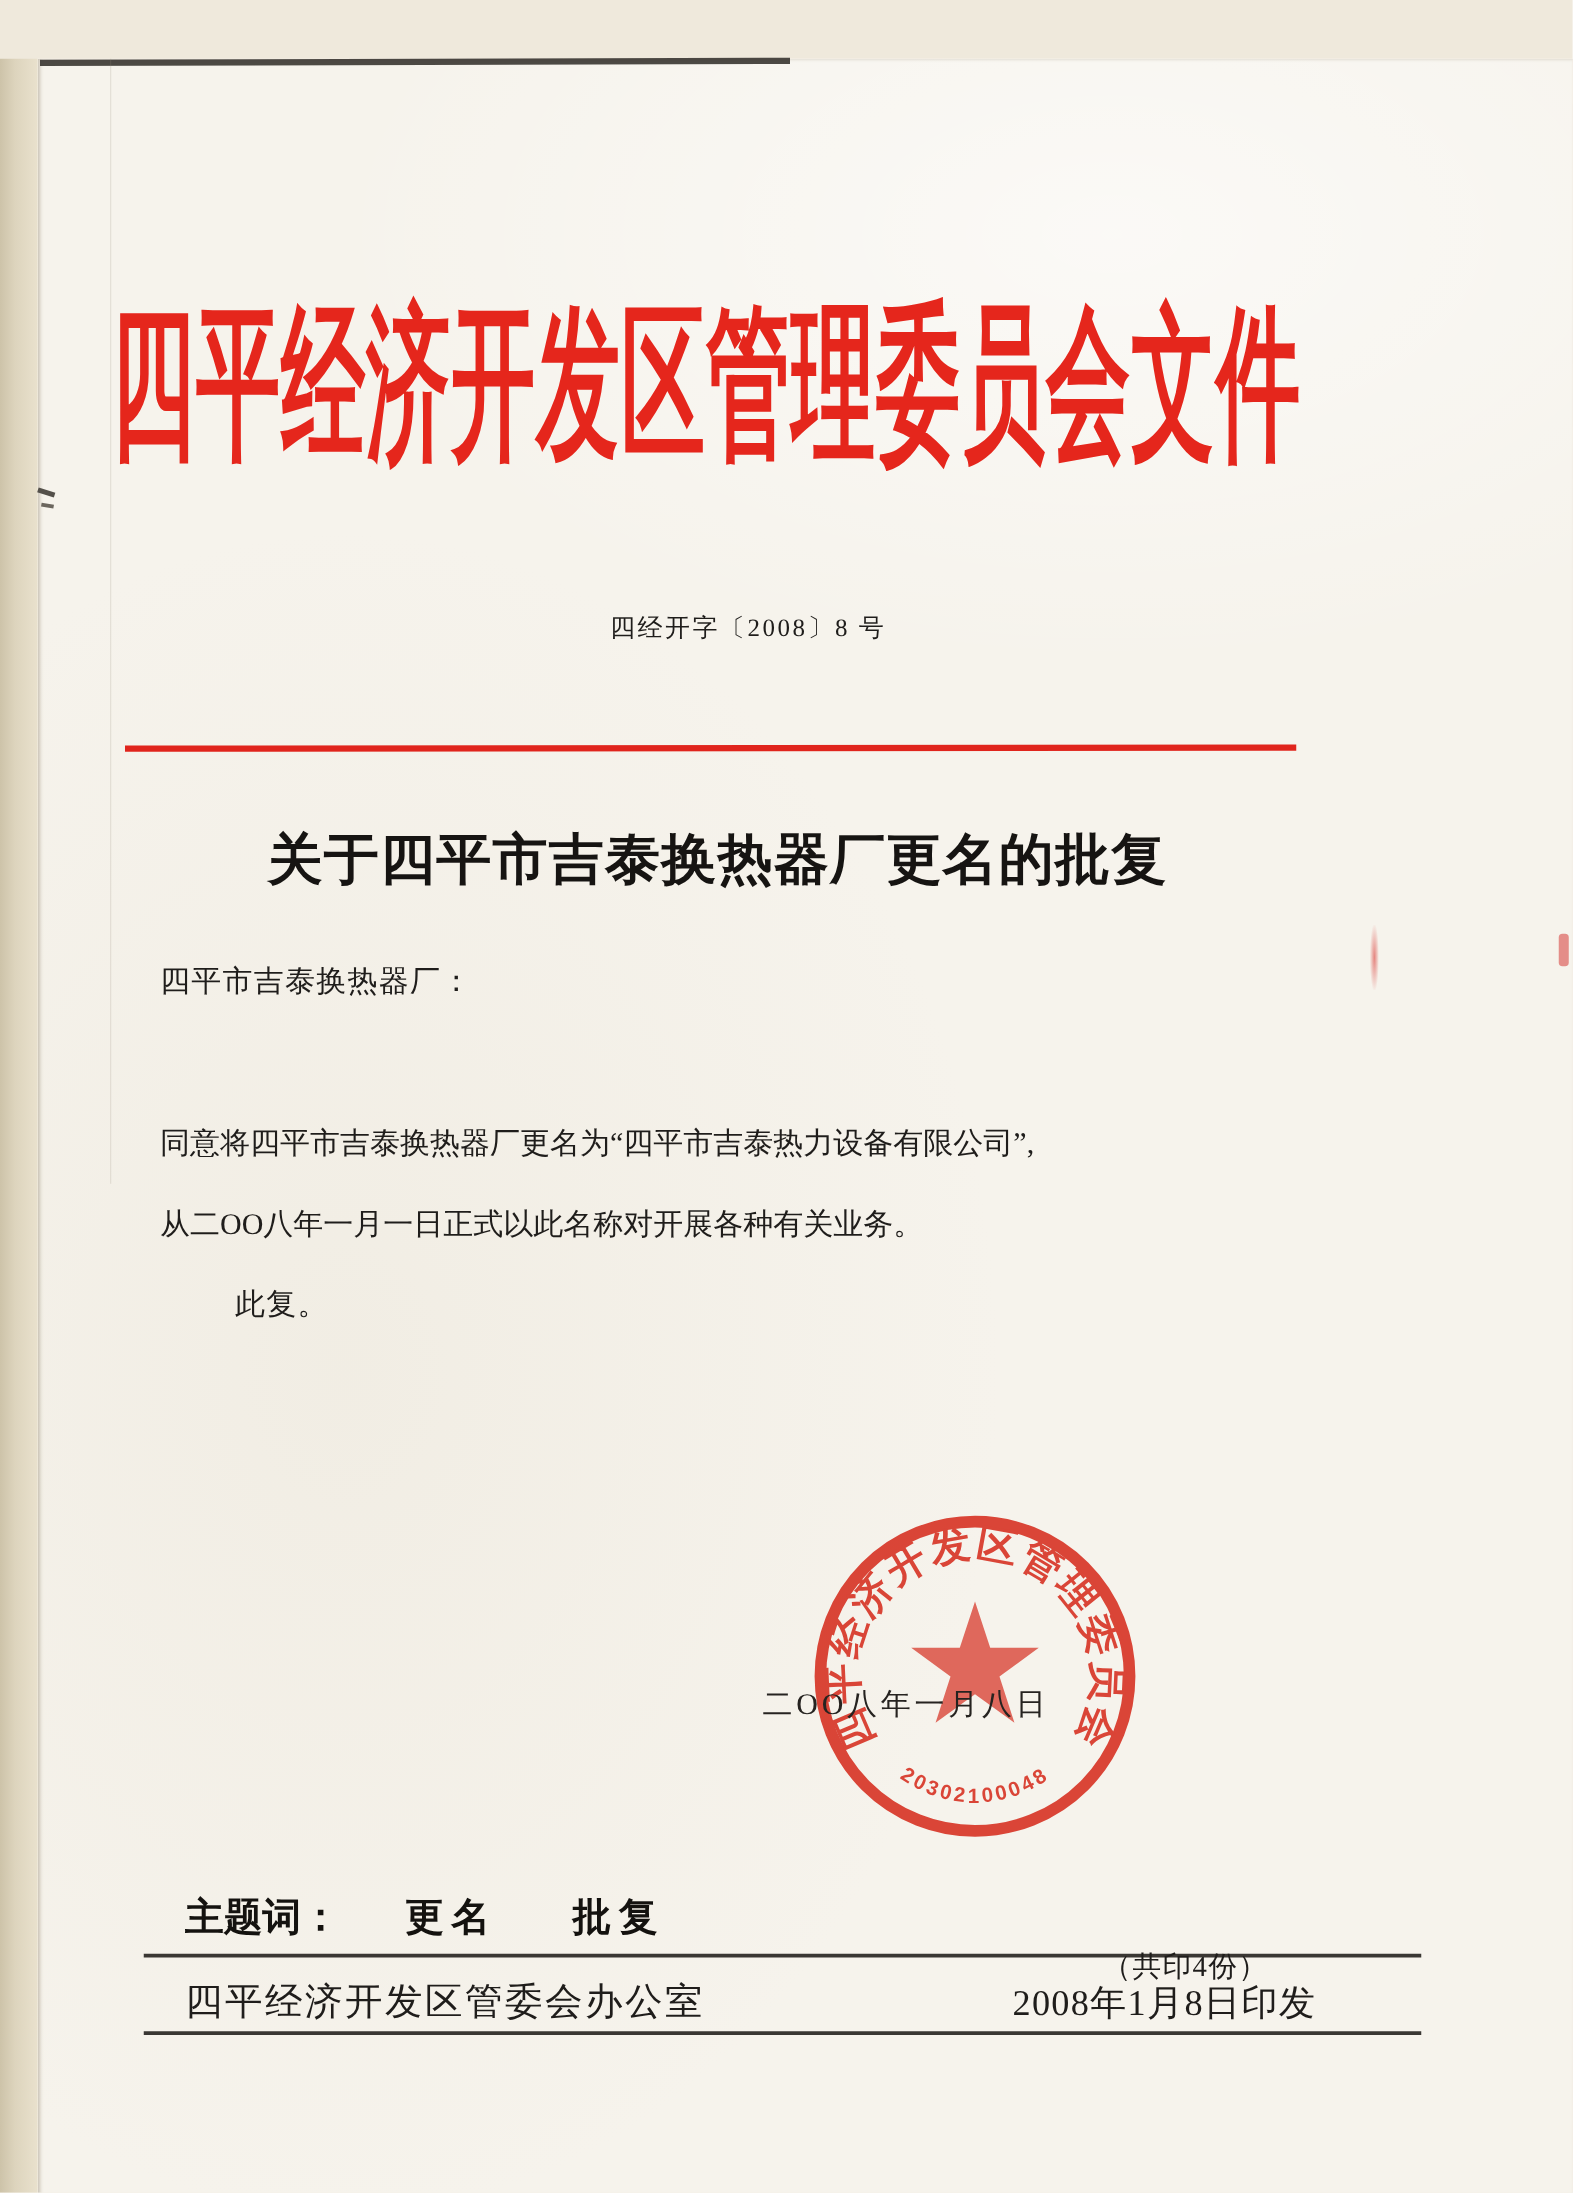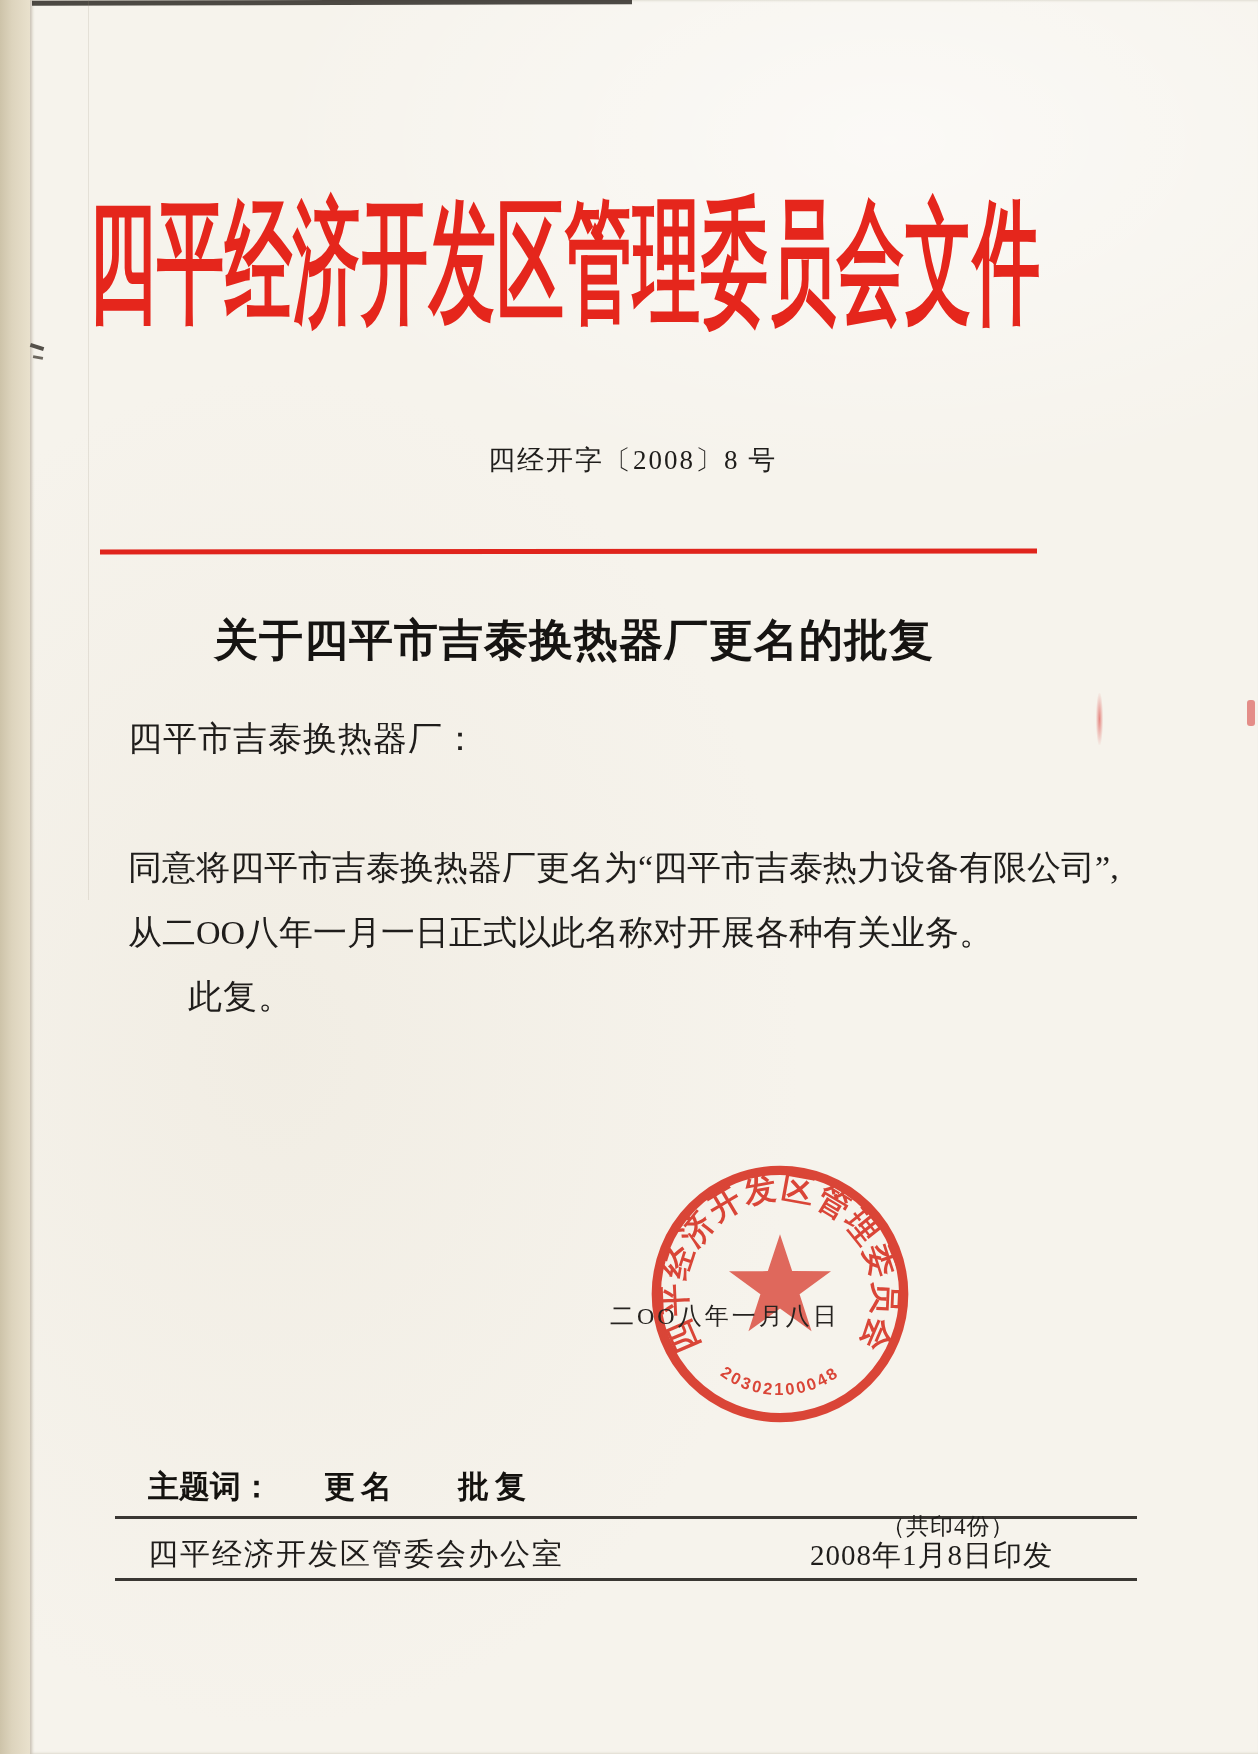--- a/index.html
+++ b/index.html
@@ -8,21 +8,21 @@
     --seal-red:#e03a2c;
     --text-black:#1f1d1b;
     --paper:#f6f3ec;
   }
   html,body{margin:0;padding:0;}
   body{
     width:1258px;height:1754px;position:relative;overflow:hidden;
     background:#efe9dc;
     font-family:"Liberation Serif","DejaVu Serif",serif;
   }
-  .canvas{position:absolute;inset:0;width:1258px;height:1320px;}
+  .canvas{position:absolute;inset:0;width:1258px;height:1320px;margin-top:47px;}
 
   
   .paper{
     position:absolute;left:30px;top:0;width:1228px;height:1754px;
     background:
       radial-gradient(ellipse 900px 500px at 70% 8%, rgba(255,255,255,.55), rgba(255,255,255,0) 70%),
       radial-gradient(ellipse 700px 900px at 20% 60%, rgba(232,226,212,.35), rgba(255,255,255,0) 75%),
       var(--paper);
     box-shadow:inset 2px 0 3px rgba(120,105,80,.35);
   }
@@ -44,34 +44,34 @@
   
   .header-red{
     position:absolute;left:60px;top:196px;width:1010px;text-align:center;
     font-family:"Liberation Serif","DejaVu Serif",serif;
     font-weight:bold;color:var(--header-red);
     font-size:67px;line-height:67px;letter-spacing:1px;white-space:nowrap;
     transform:scaleY(2.0);transform-origin:top center;
   }
   .doc-number{
     position:absolute;left:488px;top:442px;
-    font-size:27px;color:var(--text-black);letter-spacing:2px;white-space:nowrap;
+    font-size:20px;color:var(--text-black);letter-spacing:2px;white-space:nowrap;
   }
   .red-rule{
     position:absolute;left:100px;top:549px;width:937px;height:5px;
     background:var(--rule-red);transform:rotate(-0.05deg);
   }
   .doc-title{
     position:absolute;left:0;width:1148px;top:611px;text-align:center;
     font-family:"Liberation Sans","DejaVu Sans",sans-serif;
     font-weight:bold;font-size:44px;color:#161412;letter-spacing:1px;white-space:nowrap;
   }
 
   
-  .body-text{position:absolute;color:var(--text-black);font-size:34px;line-height:40px;white-space:nowrap;}
+  .body-text{position:absolute;color:var(--text-black);font-size:24px;line-height:40px;white-space:nowrap;}
   .salutation{left:128px;top:719px;letter-spacing:1px;}
   .line-1{left:188px;top:783px;}
   .line-2{left:128px;top:848px;}
   .line-3{left:128px;top:913px;}
   .closing{left:188px;top:977px;letter-spacing:1px;}
 
   
   .seal-svg{position:absolute;left:646px;top:1160px;width:268px;height:268px;z-index:1;
     mix-blend-mode:multiply;opacity:.93;}
   .seal-ring{fill:none;stroke:var(--seal-red);stroke-width:9px;}

